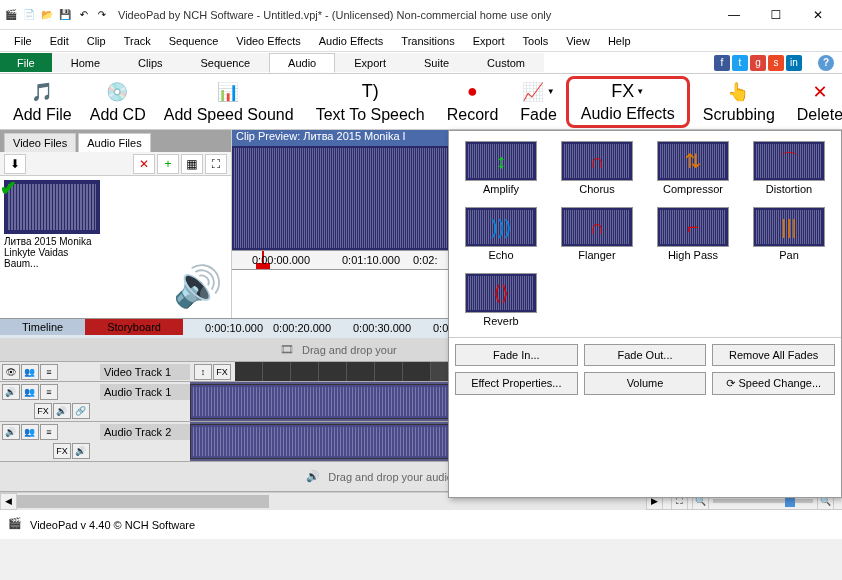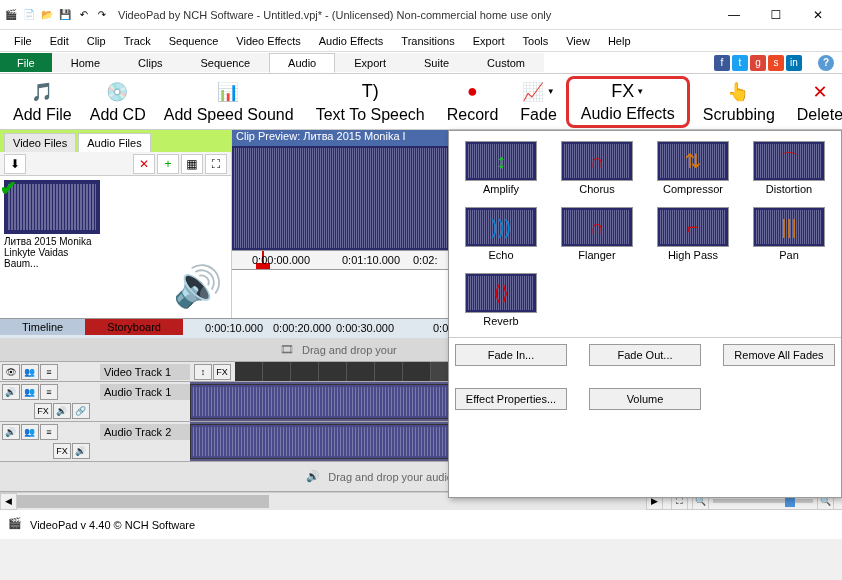--- a/index.html
+++ b/index.html
@@ -21,21 +21,21 @@
 .help-ico{position:absolute;right:8px;width:16px;height:16px;background:#5a9bd5;color:#fff;border-radius:50%;display:flex;align-items:center;justify-content:center;font-size:10px;font-weight:bold}
 .ribbon{height:56px;background:#fff;display:flex;align-items:center;padding:2px 4px;border-bottom:1px solid #ccc;gap:0}
 .rbtn{display:flex;flex-direction:column;align-items:center;padding:2px 8px;cursor:pointer;height:52px;justify-content:center;gap:2px;border:1px solid transparent}
 .rbtn.highlighted{border:3px solid #e03030;border-radius:8px;padding:2px 12px}
 .rbtn-ico{width:24px;height:24px;display:flex;align-items:center;justify-content:center;font-size:18px}
 .rbtn-lbl{font-size:16px;white-space:nowrap}
 .rsep{width:1px;height:48px;background:#ddd;margin:0 2px}
 .dropdown-arrow{font-size:8px;margin-left:2px}
 .content-area{height:188px;background:#fff;position:relative;display:flex}
 .bins{width:232px;border-right:1px solid #ccc;display:flex;flex-direction:column;position:relative}
-.bin-tabs{height:22px;display:flex;align-items:end;background:#bef264;padding:0 4px;gap:2px}
+.bin-tabs{height:22px;display:flex;align-items:end;background:#a3a3a3;padding:0 4px;gap:2px}
 .bin-tab{padding:3px 8px;background:#e8e8e8;border:1px solid #ccc;border-bottom:none;font-size:11px;cursor:pointer}
 .bin-tab.active{background:#fff}
 .bin-toolbar{height:24px;display:flex;align-items:center;padding:2px 4px;gap:2px;background:#f4f4f4;border-bottom:1px solid #ccc}
 .bin-btn{width:22px;height:20px;display:flex;align-items:center;justify-content:center;cursor:pointer;font-size:12px;border:1px solid #ccc;background:#fff}
 .bin-content{flex:1;background:#fff;padding:4px;position:relative}
 .clip-thumb{width:96px;position:relative}
 .clip-wave{width:96px;height:54px;background:#2a2a6a;position:relative;overflow:hidden}
 .clip-wave::before{content:"";position:absolute;inset:4px;background:repeating-linear-gradient(90deg,#6a6a9a 0 2px,#2a2a6a 2px 3px)}
 .clip-check{position:absolute;top:-4px;left:-4px;color:#0a0;font-size:20px;font-weight:bold}
 .clip-label{font-size:10px;margin-top:2px;line-height:11px;max-width:96px;overflow:hidden}
@@ -51,21 +51,21 @@
 .preview-time{text-align:center;padding:4px;font-size:12px}
 .preview-controls{display:flex;justify-content:center;gap:2px;padding:2px}
 .pc-btn{width:24px;height:22px;border:1px solid #999;background:#f0f0f0;display:flex;align-items:center;justify-content:center;cursor:pointer;font-size:10px}
 .fx-dropdown{position:absolute;top:0;right:0;width:394px;height:368px;background:#fff;border:1px solid #999;box-shadow:2px 2px 6px rgba(0,0,0,0.3);z-index:50}
 .fx-grid{padding:8px;display:grid;grid-template-columns:repeat(4,1fr);gap:8px}
 .fx-item{display:flex;flex-direction:column;align-items:center;cursor:pointer;padding:2px}
 .fx-thumb{width:72px;height:40px;background:#2a2a6a;border:1px solid #999;position:relative;overflow:hidden}
 .fx-thumb::before{content:"";position:absolute;inset:2px;background:repeating-linear-gradient(90deg,#6a6a9a 0 1px,#2a2a6a 1px 2px)}
 .fx-overlay{position:absolute;inset:0;display:flex;align-items:center;justify-content:center;font-size:20px}
 .fx-label{font-size:11px;margin-top:2px}
-.fx-buttons{border-top:1px solid #ccc;padding:6px;display:grid;grid-template-columns:1fr 1fr 1fr;gap:22px}
+.fx-buttons{border-top:1px solid #ccc;padding:6px;display:grid;grid-template-columns:1fr 1fr 1fr;gap:6px}
 .fx-btn{padding:4px 8px;border:1px solid #999;background:#f0f0f0;cursor:pointer;font-size:11px;text-align:center}
 .timeline-tabs{height:20px;background:#e0e8ef;display:flex;align-items:flex-start;border-top:1px solid #999}
 .tl-tab{padding:2px 22px;background:#b91c1c;cursor:pointer;font-size:11px}
 .tl-tab.active{background:#b8c8da}
 .tl-ruler{flex:1;position:relative;font-size:9px;overflow:hidden;height:100%}
 .tl-ruler span{position:absolute;top:3px}
 .timeline-area{background:#f4f4f4;position:relative}
 .drop-video{height:24px;background:#d8d8d8;display:flex;align-items:center;padding-left:280px;font-size:11px;color:#666;border-bottom:1px solid #aaa}
 .track-controls{width:100px;display:flex;align-items:center;gap:1px;padding:0 2px}
 .tc-btn{width:18px;height:16px;border:1px solid #999;background:#f0f0f0;display:flex;align-items:center;justify-content:center;font-size:9px;cursor:pointer}
@@ -298,33 +298,34 @@
           </div>
           <span class="fx-label">Reverb</span>
         </div>
     </div>
     <div class="fx-buttons">
       <div class="fx-btn">Fade In...</div>
       <div class="fx-btn">Fade Out...</div>
       <div class="fx-btn">Remove All Fades</div>
       <div class="fx-btn">Effect Properties...</div>
       <div class="fx-btn">Volume</div>
+      <div class="fx-btn">⟳ <span>Speed Change...</span></div>
     </div>
   </div>
 </div>
 
 <div class="expand-btn">»</div>
 
 <div class="timeline-tabs">
   <div class="tl-tab active">Timeline</div>
   <div class="tl-tab">Storyboard</div>
   <div class="tl-ruler">
     <span style="left:22px">0:00:10.000</span>
     <span style="left:90px">0:00:20.000</span>
-    <span style="left:153px">0:00:30.000</span>
+    <span style="left:170px">0:00:30.000</span>
     <span style="left:250px">0:00:40.000</span>
   </div>
 </div>
 
 <div class="timeline-area">
   <div class="drop-video">
     <span style="margin-right:8px">🎞</span>
     <span>Drag and drop your</span>
   </div>
   <div class="track-row" style="height:20px">

